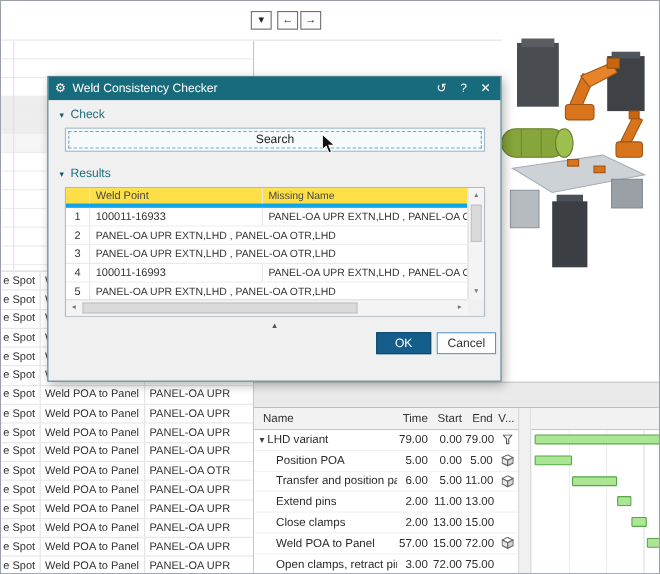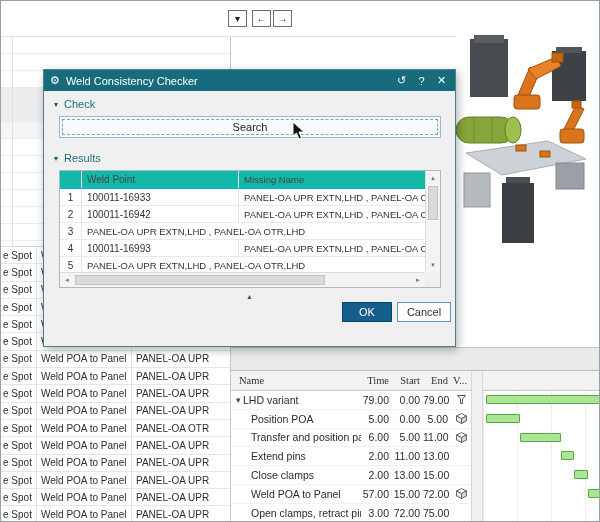--- a/index.html
+++ b/index.html
@@ -28,21 +28,21 @@
   .lt-c3 { flex:1; padding-left:4px; overflow:hidden; height:100%; display:flex; align-items:center; }
 
   
   .viewport { position:absolute; left:455px; top:32px; width:145px; height:314px; background:#fff; }
 
   
   .mid-strip { position:absolute; left:230px; top:346px; width:370px; height:24px; background:#eaeaea; border-top:1px solid #c8c8c8; border-bottom:1px solid #bdbdbd; }
 
   
   .gantt { position:absolute; left:230px; top:370px; width:370px; height:152px; background:#fff; overflow:hidden; }
-  .gantt-header { display:flex; height:20px; background:#f2f2f2; border-bottom:1px solid #c9c9c9; align-items:center; font-size:10.5px; color:#333; width:240px;font-family:Liberation Serif, serif; }
+  .gantt-header { display:flex; height:20px; background:#f2f2f2; border-bottom:1px solid #c9c9c9; align-items:center; font-size:10.5px; color:#333; width:240px; }
   .gh-name { width:130px; padding-left:8px; }
   .gh-time { width:30px; text-align:right; padding-right:2px; }
   .gh-start { width:32px; text-align:right; padding-right:3px; }
   .gh-end { width:28px; text-align:right; padding-right:3px; }
   .gh-v { width:20px; padding-left:2px; overflow:hidden; white-space:nowrap; }
   .gantt-rows { width:240px; }
   .g-row { display:flex; height:18.8px; align-items:center; font-size:10.5px; border-bottom:1px solid #f1f1f1; color:#2b2b2b; }
   .g-name { width:130px; display:flex; align-items:center; overflow:hidden; white-space:nowrap; height:100%; }
   .g-name .exp { width:12px; padding-left:5px; color:#444; font-size:9px; }
   .g-name.child { padding-left:20px; }
@@ -63,21 +63,21 @@
   .dlg-title .gear { margin-right:6px; font-size:11px; }
   .dlg-title .t { flex:1; }
   .tbtn { width:15px; text-align:center; margin-left:5px; font-size:11px; color:#fff; background:none; border:none; font-family:inherit; }
   .section-hdr { position:absolute; left:10px; display:flex; align-items:center; color:#1d6e80; font-size:11px; }
   .section-hdr .tri { font-size:8px; margin-right:6px; color:#155e6e; }
   .sec-check { top:28px; } .sec-results { top:82px; }
   .search-btn { position:absolute; left:15px; top:46px; width:382px; height:22px; background:#f6fafc; border:1px solid #9db9c8; font-size:11px; color:#222; font-family:inherit; }
   .search-btn::after { content:""; position:absolute; inset:2px; border:1px dashed #7aa7c0; }
   .res-table { position:absolute; left:15px; top:100px; width:382px; height:118px; background:#fff; border:1px solid #adb8bf; font-size:10px; }
   .res-inner { position:absolute; left:0; top:0; right:15px; bottom:15px; overflow:hidden; }
-  .res-hrow { display:flex; height:18px; background:#14b8a6; border-bottom:1px solid #0ea5e9; align-items:flex-end; color:#444; }
+  .res-hrow { display:flex; height:18px; background:#fde047; border-bottom:4px solid #0ea5e9; align-items:flex-end; color:#444; }
   .rc-num { width:22px; text-align:center; border-right:1px solid #e4e4e4; height:100%; display:flex; align-items:center; justify-content:center; }
   .rc-wp { width:157px; padding-left:5px; border-right:1px solid #e4e4e4; height:100%; display:flex; align-items:center; overflow:hidden; white-space:nowrap; }
   .rc-mp { flex:1; padding-left:5px; height:100%; display:flex; align-items:center; overflow:hidden; white-space:nowrap; font-size:9.5px; }
   .res-row { display:flex; height:17px; border-bottom:1px solid #eaeaea; align-items:center; background:#fff; color:#333; }
   .res-row .rc-wp { font-size:10px; }
   .res-vscroll { position:absolute; right:0; top:0; bottom:15px; width:15px; background:#f4f4f4; border-left:1px solid #dcdcdc; }
   .vs-up,.vs-down { position:absolute; left:0; width:14px; height:12px; text-align:center; font-size:6px; color:#777; background:none; border:none; }
   .vs-up { top:1px; } .vs-down { bottom:1px; }
   .vthumb { position:absolute; left:2px; top:15px; width:10px; height:34px; background:#dadada; border:1px solid #c2c2c2; }
   .res-hscroll { position:absolute; left:0; right:15px; bottom:0; height:15px; background:#f4f4f4; border-top:1px solid #dcdcdc; }
@@ -408,21 +408,20 @@
         <div>
 
             <div class="res-row">
               <div class="rc-num">1</div>
               <div class="rc-wp">100011-16933</div>
               <div class="rc-mp">PANEL-OA UPR EXTN,LHD , PANEL-OA OTR,LHD</div>
             </div>
 
             <div class="res-row">
               <div class="rc-num">2</div>
-              <div class="rc-wp">100011-16942</div>
               <div class="rc-mp">PANEL-OA UPR EXTN,LHD , PANEL-OA OTR,LHD</div>
             </div>
 
             <div class="res-row">
               <div class="rc-num">3</div>
               <div class="rc-mp">PANEL-OA UPR EXTN,LHD , PANEL-OA OTR,LHD</div>
             </div>
 
             <div class="res-row">
               <div class="rc-num">4</div>

